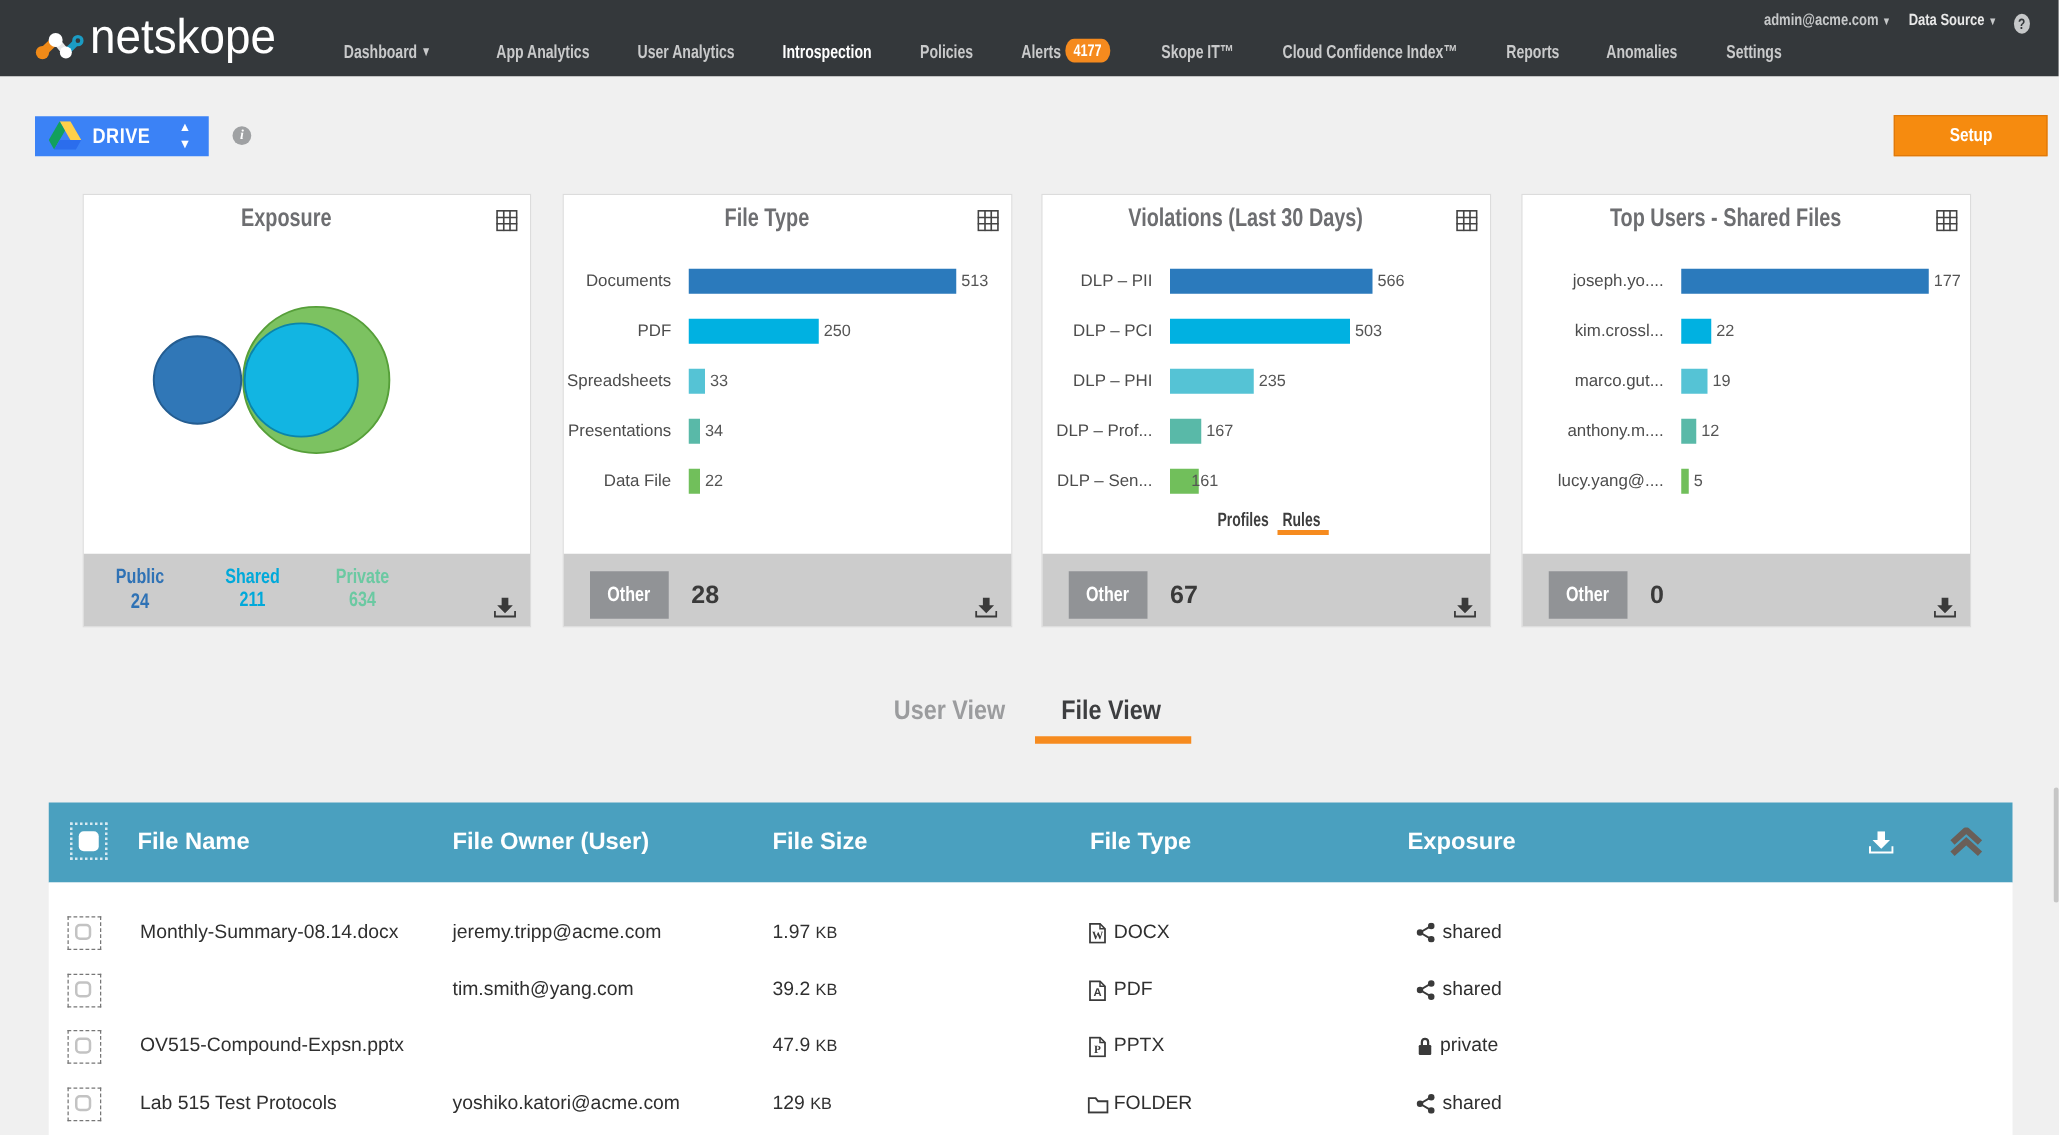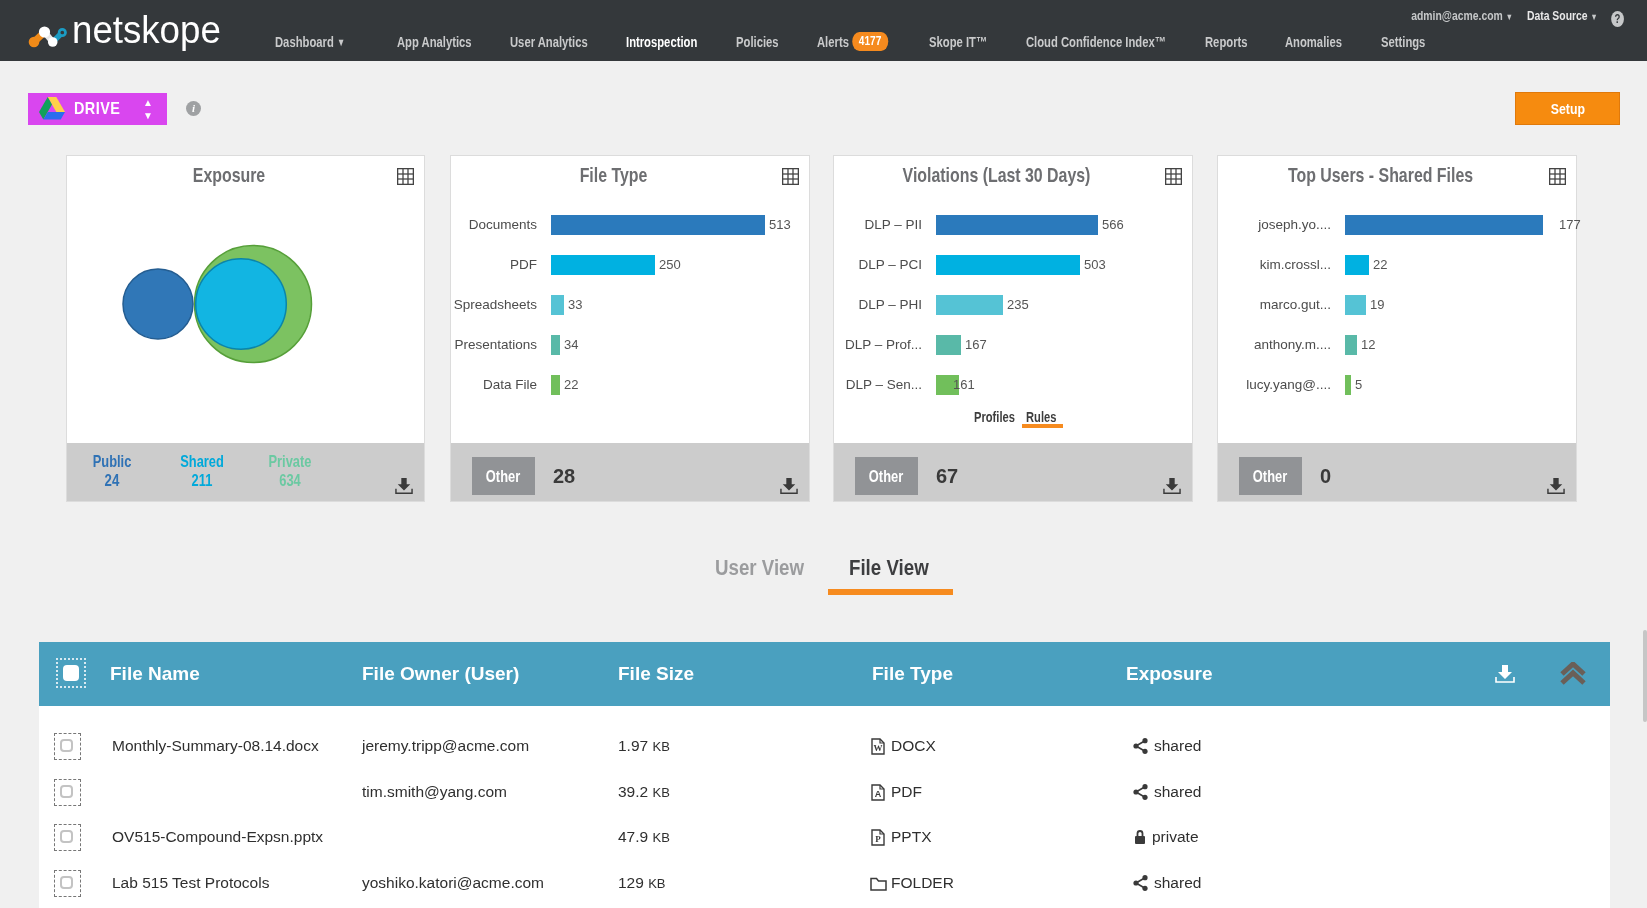--- a/index.html
+++ b/index.html
@@ -8,22 +8,22 @@
 .abs { position:absolute; }
 
 
 #nav { position:absolute; left:0; top:0; width:1647px; height:61px; background:#34383b; }
 .navitem { position:absolute; top:33px; height:18px; line-height:18px; color:#c9cacb; font-size:15px; font-weight:bold; white-space:nowrap; transform:scaleX(0.75); transform-origin:left center; }
 .navitem.active { color:#fff; }
 #toprow { position:absolute; top:8px; right:23px; color:#c6c8c9; font-size:13px; font-weight:bold; transform:scaleX(0.8); transform-origin:right; }
 .badge { display:inline-block; background:#f58a1e; color:#fff; border-radius:10px; padding:2.5px 9px; font-size:13.5px; font-weight:bold; line-height:14px; position:relative; top:-2px; }
 
 
-#driveBox { position:absolute; left:28px; top:93px; width:139px; height:32px; background:#d946ef; color:#fff; }
-#setupBtn { position:absolute; left:1515px; top:92px; width:105px; height:33px; background:#f68b0f; border:1px solid #e0790a; color:#fff; font-size:15px; font-weight:bold; text-align:center; line-height:31px; }
+#driveBox { position:absolute; left:28px; top:93px; width:139px; height:32px; background:#3b82f6; color:#fff; }
+#setupBtn { position:absolute; left:1515px; top:92px; width:123px; height:33px; background:#f68b0f; border:1px solid #e0790a; color:#fff; font-size:15px; font-weight:bold; text-align:center; line-height:31px; }
 
 
 .card { position:absolute; top:155px; height:347px; background:#fff; border:1px solid #dcdcdc; }
 .card h2 { text-align:center; color:#6d6e71; font-size:20.5px; font-weight:bold; margin-top:7px; margin-right:33px; transform:scaleX(0.775); }
 .gridicon { position:absolute; top:12px; right:10px; }
 .cfoot { position:absolute; left:0; right:0; bottom:0; height:58px; background:#cccccc; }
 .otherbtn { position:absolute; left:21px; top:14px; width:63px; height:38px; background:#919396; color:#fff; font-size:16.5px; font-weight:bold; text-align:center; line-height:38px; }
 .othernum { position:absolute; left:102px; top:22px; color:#3a3a3a; font-size:20px; font-weight:bold; }
 .dlicon { position:absolute; right:11px; bottom:6px; }
 
@@ -211,21 +211,21 @@
   <svg class="gridicon" width="17" height="17" viewBox="0 0 17 17">
       <rect x="0.5" y="0.5" width="16" height="16" fill="none" stroke="#444" stroke-width="1.6"></rect>
       <line x1="0" y1="6" x2="17" y2="6" stroke="#444" stroke-width="1.3"></line>
       <line x1="0" y1="11" x2="17" y2="11" stroke="#444" stroke-width="1.3"></line>
       <line x1="6" y1="0" x2="6" y2="17" stroke="#444" stroke-width="1.3"></line>
       <line x1="11" y1="0" x2="11" y2="17" stroke="#444" stroke-width="1.3"></line>
     </svg>
   <div class="brow" style="left:127px;top:59px">
       <span class="blabel">joseph.yo....</span>
       <div class="bbar" style="width:198px;background:#2b7abc"></div>
-      <span class="bval" style="left:214px">177</span>
+      <span class="bval" style="left:202px">177</span>
     </div>
   <div class="brow" style="left:127px;top:99px">
       <span class="blabel">kim.crossl...</span>
       <div class="bbar" style="width:24px;background:#00b1e1"></div>
       <span class="bval" style="left:28px">22</span>
     </div>
   <div class="brow" style="left:127px;top:139px">
       <span class="blabel">marco.gut...</span>
       <div class="bbar" style="width:21px;background:#55c3d5"></div>
       <span class="bval" style="left:25px">19</span>

